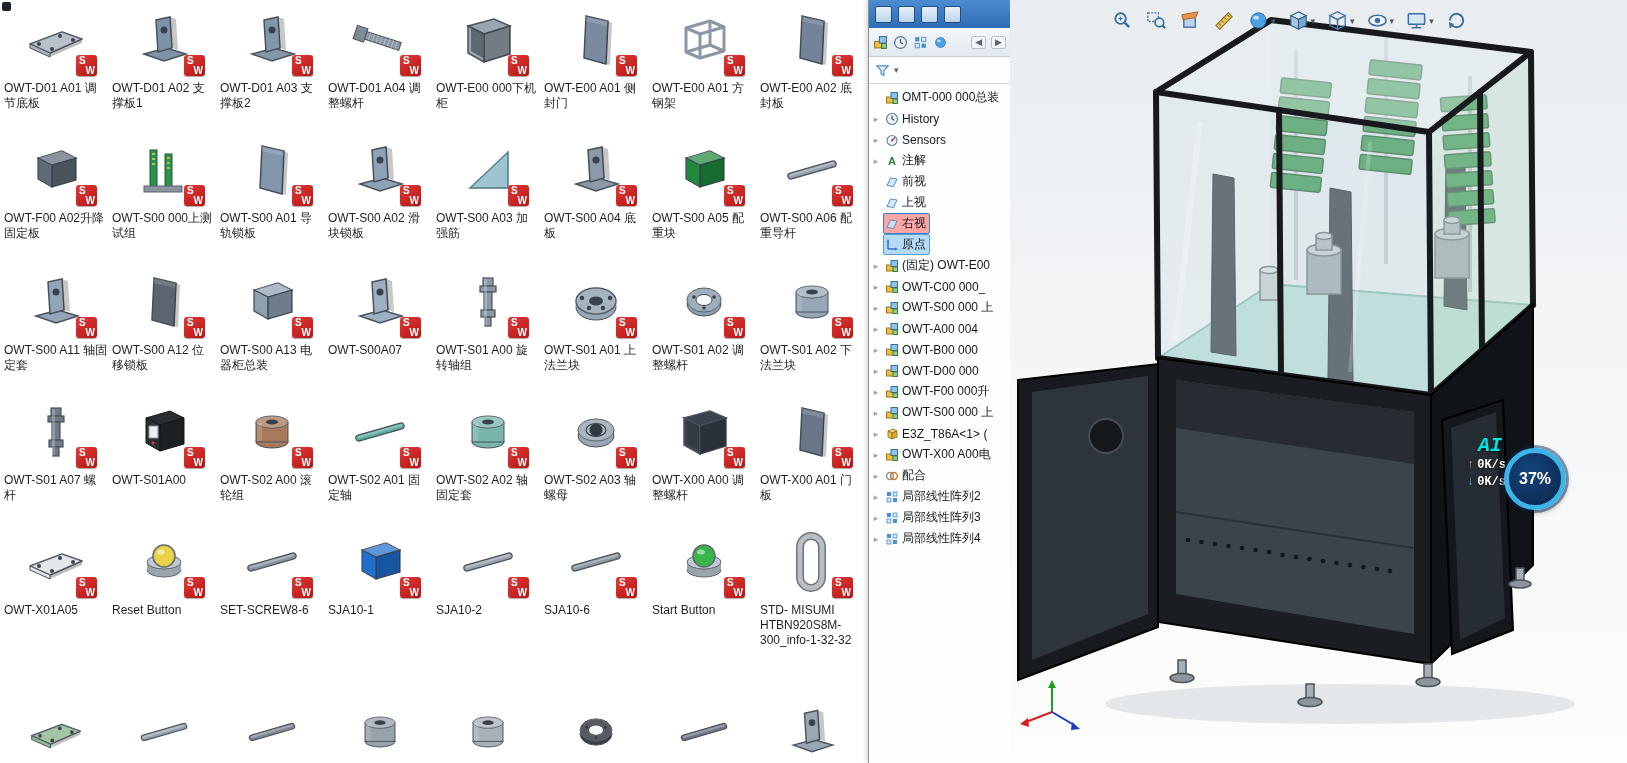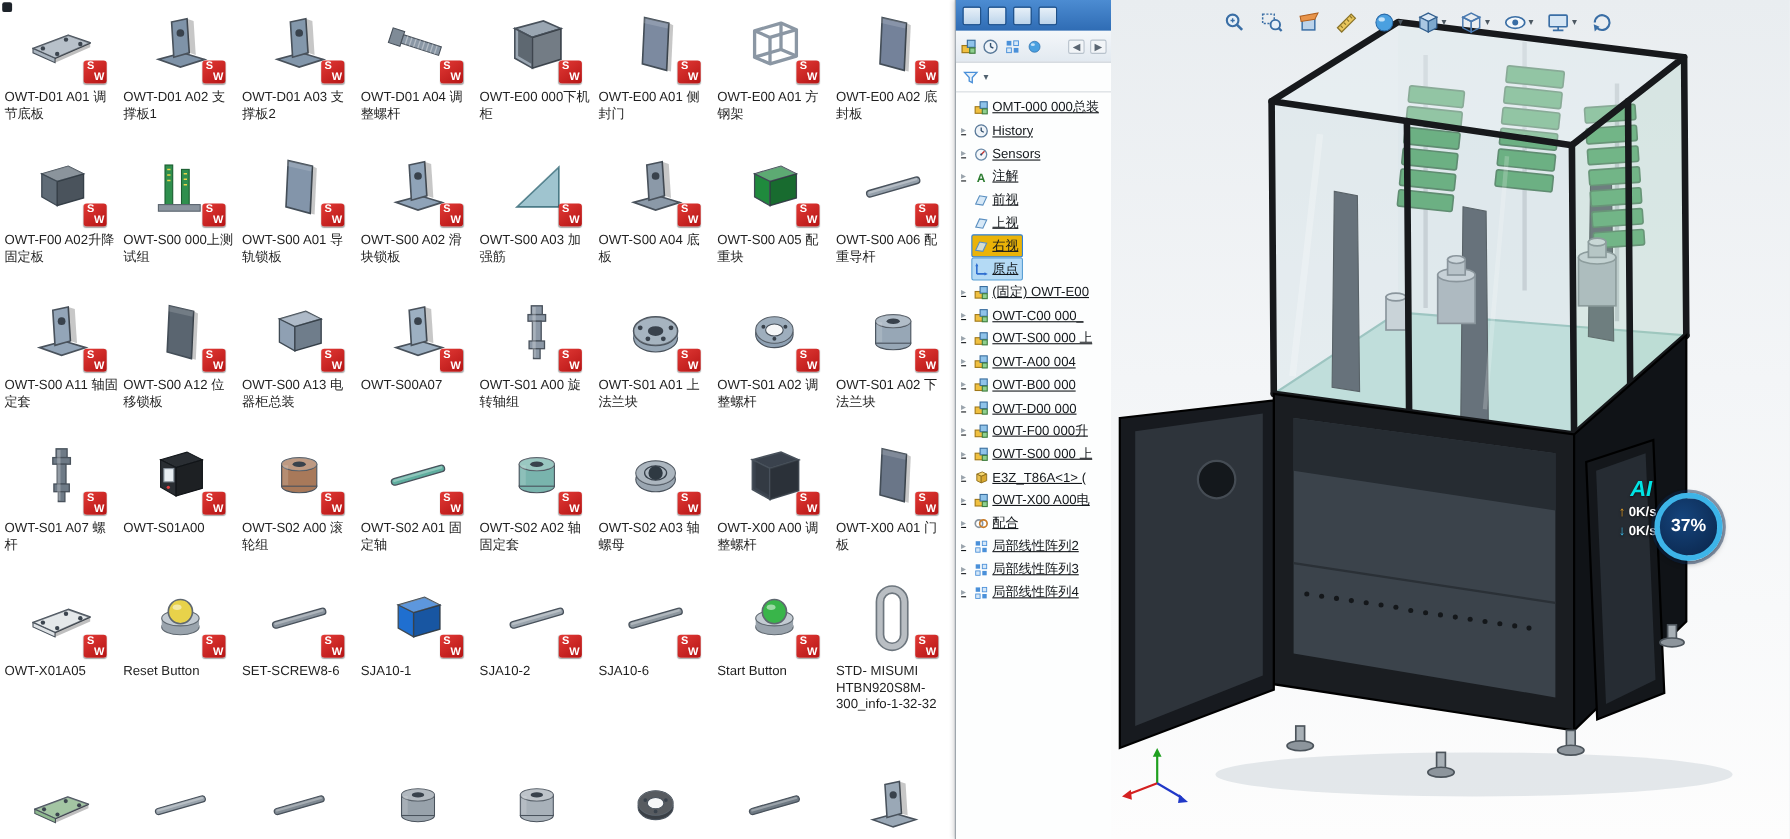--- a/index.html
+++ b/index.html
@@ -28,39 +28,39 @@
   .panel-top1{height:28px;background:linear-gradient(180deg,#4c8cd2,#2f6cb4);display:flex;align-items:center;gap:6px;padding:0 6px;}
   .panel-top1 span{width:15px;height:15px;border-radius:2px;background:linear-gradient(180deg,#e7f0f8,#bcd4ea);border:1px solid #1e4f86;}
   .panel-top2{height:28px;background:linear-gradient(180deg,#f4f7fa,#e2e9f0);border-bottom:1px solid #c6cdd4;display:flex;align-items:center;gap:5px;padding:0 4px;}
   .panel-top2 svg{width:15px;height:15px;}
   .tab-spacer{flex:1;}
   .tab-arrow{font-size:9px;color:#5a6672;border:1px solid #b8c2cc;background:#f2f5f8;border-radius:2px;padding:1px 3px;line-height:1;}
   .panel-filter{height:26px;border-bottom:1px solid #d4dade;display:flex;align-items:center;gap:4px;padding:0 6px;}
   .panel-filter svg{width:15px;height:15px;}
   .fcaret{font-size:9px;color:#51616f;}
   .tree{padding-top:3px;}
-  .trow{height:21px;display:flex;align-items:center;font-size:12px;color:#14181c;white-space:nowrap;text-decoration:underline;}
+  .trow{height:21px;display:flex;align-items:center;font-size:12px;color:#14181c;white-space:nowrap;}
   .texp{width:14px;text-align:center;font-size:9px;color:#9aa4ac;flex:0 0 14px;}
   .troot .texp{visibility:hidden;}
   .tsel{display:flex;align-items:center;gap:3px;padding:1px 3px 1px 1px;border:1px solid transparent;border-radius:2px;max-width:120px;overflow:hidden;}
   .ticon{width:14px;height:14px;flex:0 0 14px;}
   .tlbl{overflow:hidden;text-overflow:clip;}
-  .trow.outlined .tsel{border-color:#2f80d8;background:#eab308;}
+  .trow.outlined .tsel{border-color:#2f80d8;background:#fca5a5;}
   .trow.selected .tsel{background:#b4daf5;border-color:#5a9fd4;}
 
   
   .viewport{position:absolute;left:141px;top:0;width:618px;height:763px;background:linear-gradient(180deg,#e9edf0 0%,#f3f5f7 45%,#fdfdfd 100%);overflow:hidden;}
   .scene{position:absolute;left:0;top:12px;width:618px;height:751px;}
   .hud{position:absolute;left:100px;top:8px;display:flex;align-items:center;gap:9px;z-index:5;}
   .hbtn{display:inline-flex;align-items:center;gap:1px;padding:1px;border-radius:3px;}
   .hbtn svg{width:23px;height:23px;}
   .caret{font-size:9px;color:#4c5862;}
 
   
-  .net{position:absolute;left:434px;top:434px;width:62px;text-align:right;z-index:6;}
+  .net{position:absolute;left:434px;top:434px;width:62px;text-align:right;z-index:6;font-family:Liberation Mono, monospace;}
   .net-ai{font-size:20px;font-weight:bold;font-style:italic;color:#00e4e4;text-shadow:0 1px 2px rgba(0,0,0,.6);padding-right:4px;}
   .net-row{display:flex;justify-content:flex-end;gap:3px;font-size:12px;font-weight:bold;color:#fff;text-shadow:0 1px 2px rgba(0,0,0,.7);line-height:1.45;}
   .net-row .nu{color:#f5a623;}
   .net-row .nd{color:#3ec2f0;}
   .net-circle{position:absolute;left:494px;top:448px;width:52px;height:52px;border-radius:50%;background:radial-gradient(circle at 40% 35%,#15447c,#0a2448);border:5px solid #3db4e8;box-shadow:0 0 0 3px rgba(10,40,80,.45),0 2px 6px rgba(0,0,0,.4);display:grid;place-items:center;color:#fff;font-size:16px;font-weight:bold;z-index:6;}
 
   .hidden-defs{position:absolute;width:0;height:0;overflow:hidden;}
 </style>
 </head>
 <body>

